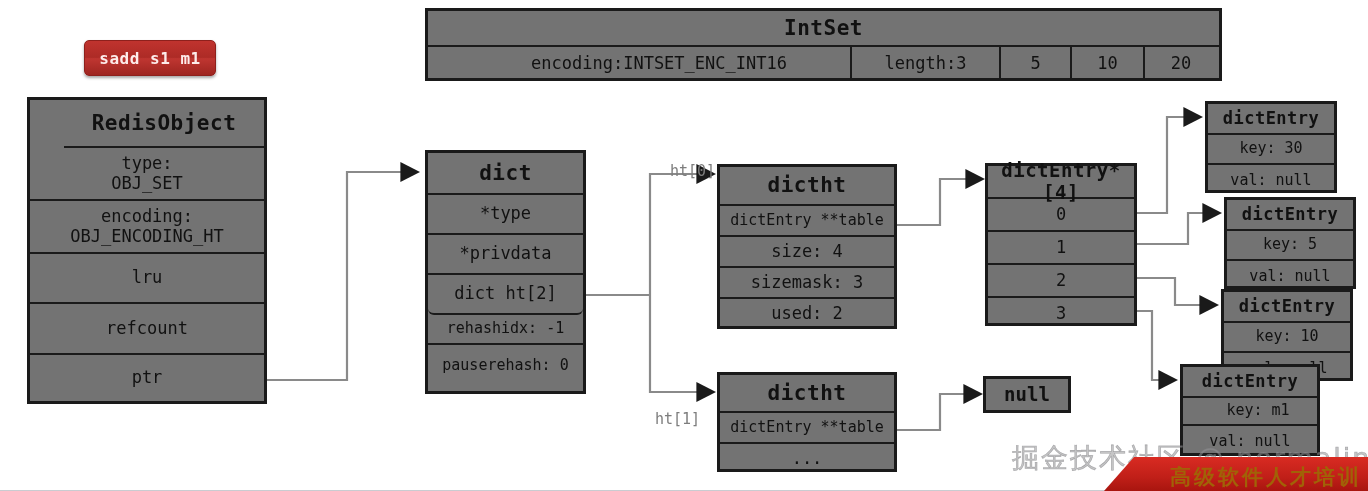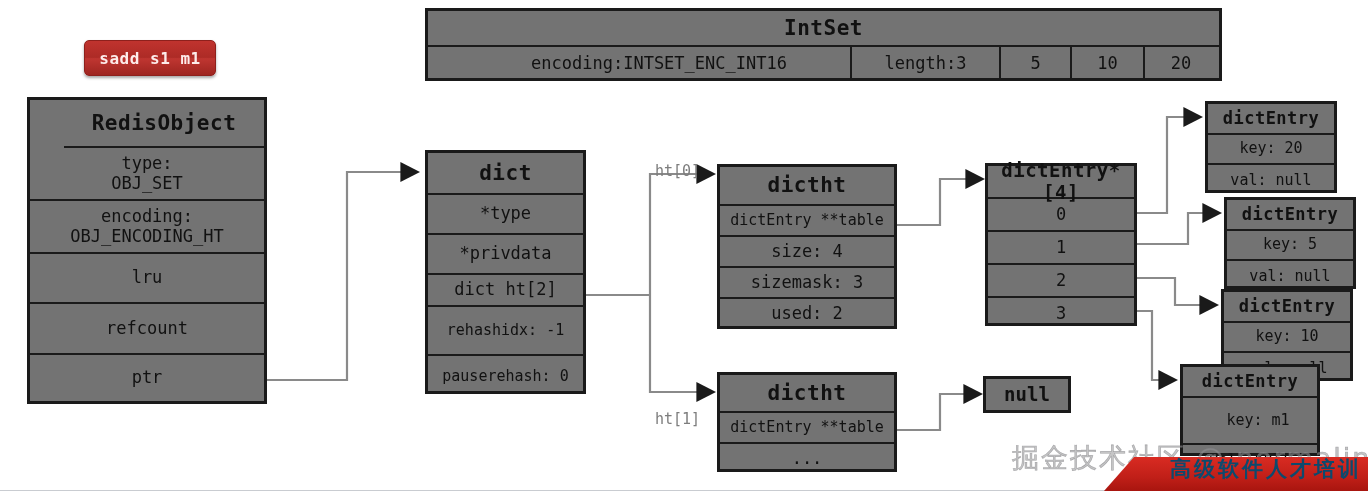--- a/index.html
+++ b/index.html
@@ -115,22 +115,22 @@
     right: 0;
     bottom: 0;
     width: 300px;
     height: 34px;
     background: linear-gradient(180deg,#d92b22 0%, #c01f18 60%, #a8150f 100%);
     clip-path: polygon(12% 100%, 22% 0%, 100% 0%, 100% 100%);
   }
   .ribbon-text {
     position: absolute;
     right: 6px;
-    bottom: 8px;
-    color: #0c4a6e;
+    bottom: 0;
+    color: #a16207;
     font-family: "DejaVu Sans", "Liberation Sans", sans-serif;
     font-size: 21px;
     font-weight: bold;
     letter-spacing: 3px;
     white-space: nowrap;
     z-index: 11;
   }
   .bottom-rule {
     position: absolute;
     left: 0;
@@ -197,26 +197,26 @@
 OBJ_ENCODING_HT</div>
     <div class="row" style="height:50px;">lru</div>
     <div class="row" style="height:51px;">refcount</div>
     <div class="row" style="height:46px;">ptr</div>
   </div>
 
   <div class="box" style="left:425px; top:150px; width:161px; height:244px;">
     <div class="row title" style="height:42px;">dict</div>
     <div class="row" style="height:40px;">*type</div>
     <div class="row" style="height:40px;">*privdata</div>
-    <div class="row" style="height:32px;">dict ht[2]</div>
-    <div class="row small" style="height:49px;">rehashidx: -1</div>
+    <div class="row" style="height:40px;border-radius:6px;">dict ht[2]</div>
+    <div class="row small" style="height:30px;">rehashidx: -1</div>
     <div class="row small" style="height:41px;">pauserehash: 0</div>
   </div>
 
-  <div class="conn-label" style="left:655px; top:162px;">ht[0]</div>
+  <div class="conn-label" style="left:670px; top:162px;">ht[0]</div>
   <div class="box" style="left:717px; top:164px; width:180px; height:165px;">
     <div class="row title" style="height:39px;">dictht</div>
     <div class="row small" style="height:31px;">dictEntry **table</div>
     <div class="row" style="height:31px;">size: 4</div>
     <div class="row" style="height:31px;">sizemask: 3</div>
     <div class="row" style="height:30px;">used: 2</div>
   </div>
 
   <div class="conn-label" style="left:655px; top:410px;">ht[1]</div>
   <div class="box" style="left:717px; top:372px; width:180px; height:100px;">
@@ -232,39 +232,39 @@
   <div class="box" style="left:985px; top:163px; width:152px; height:163px;">
     <div class="row title" style="height:33px; font-size:19px;">dictEntry*[4]</div>
     <div class="row" style="height:33px;">0</div>
     <div class="row" style="height:33px;">1</div>
     <div class="row" style="height:33px;">2</div>
     <div class="row" style="height:31px;">3</div>
   </div>
 
   <div class="box" style="left:1205px; top:101px; width:132px; height:92px;">
     <div class="row title" style="height:31px; font-size:17px;">dictEntry</div>
-    <div class="row small" style="height:30px;">key: 20</div>
+    <div class="row small" style="height:30px;">key: 30</div>
     <div class="row small" style="height:31px;">val: null</div>
   </div>
 
   <div class="box" style="left:1224px; top:197px; width:132px; height:92px;">
     <div class="row title" style="height:31px; font-size:17px;">dictEntry</div>
     <div class="row small" style="height:30px;">key: 5</div>
     <div class="row small" style="height:31px;">val: null</div>
   </div>
 
   <div class="box" style="left:1221px; top:289px; width:132px; height:92px;">
     <div class="row title" style="height:31px; font-size:17px;">dictEntry</div>
     <div class="row small" style="height:30px;">key: 10</div>
     <div class="row small" style="height:31px;">val: null</div>
   </div>
 
   <div class="box" style="left:1180px; top:364px; width:140px; height:92px;">
     <div class="row title" style="height:31px; font-size:17px;">dictEntry</div>
-    <div class="row small" style="height:47px;padding-left:20px;">key: m1</div>
+    <div class="row small" style="height:28px;padding-left:20px;">key: m1</div>
     <div class="row small" style="height:31px;">val: null</div>
   </div>
 
   <div class="watermark wm-main">掘金技术社区 @ normaling</div>
 
   <div class="ribbon">
     <div class="ribbon-shape"></div>
   </div>
   <div class="ribbon-text">高级软件人才培训</div>
 

